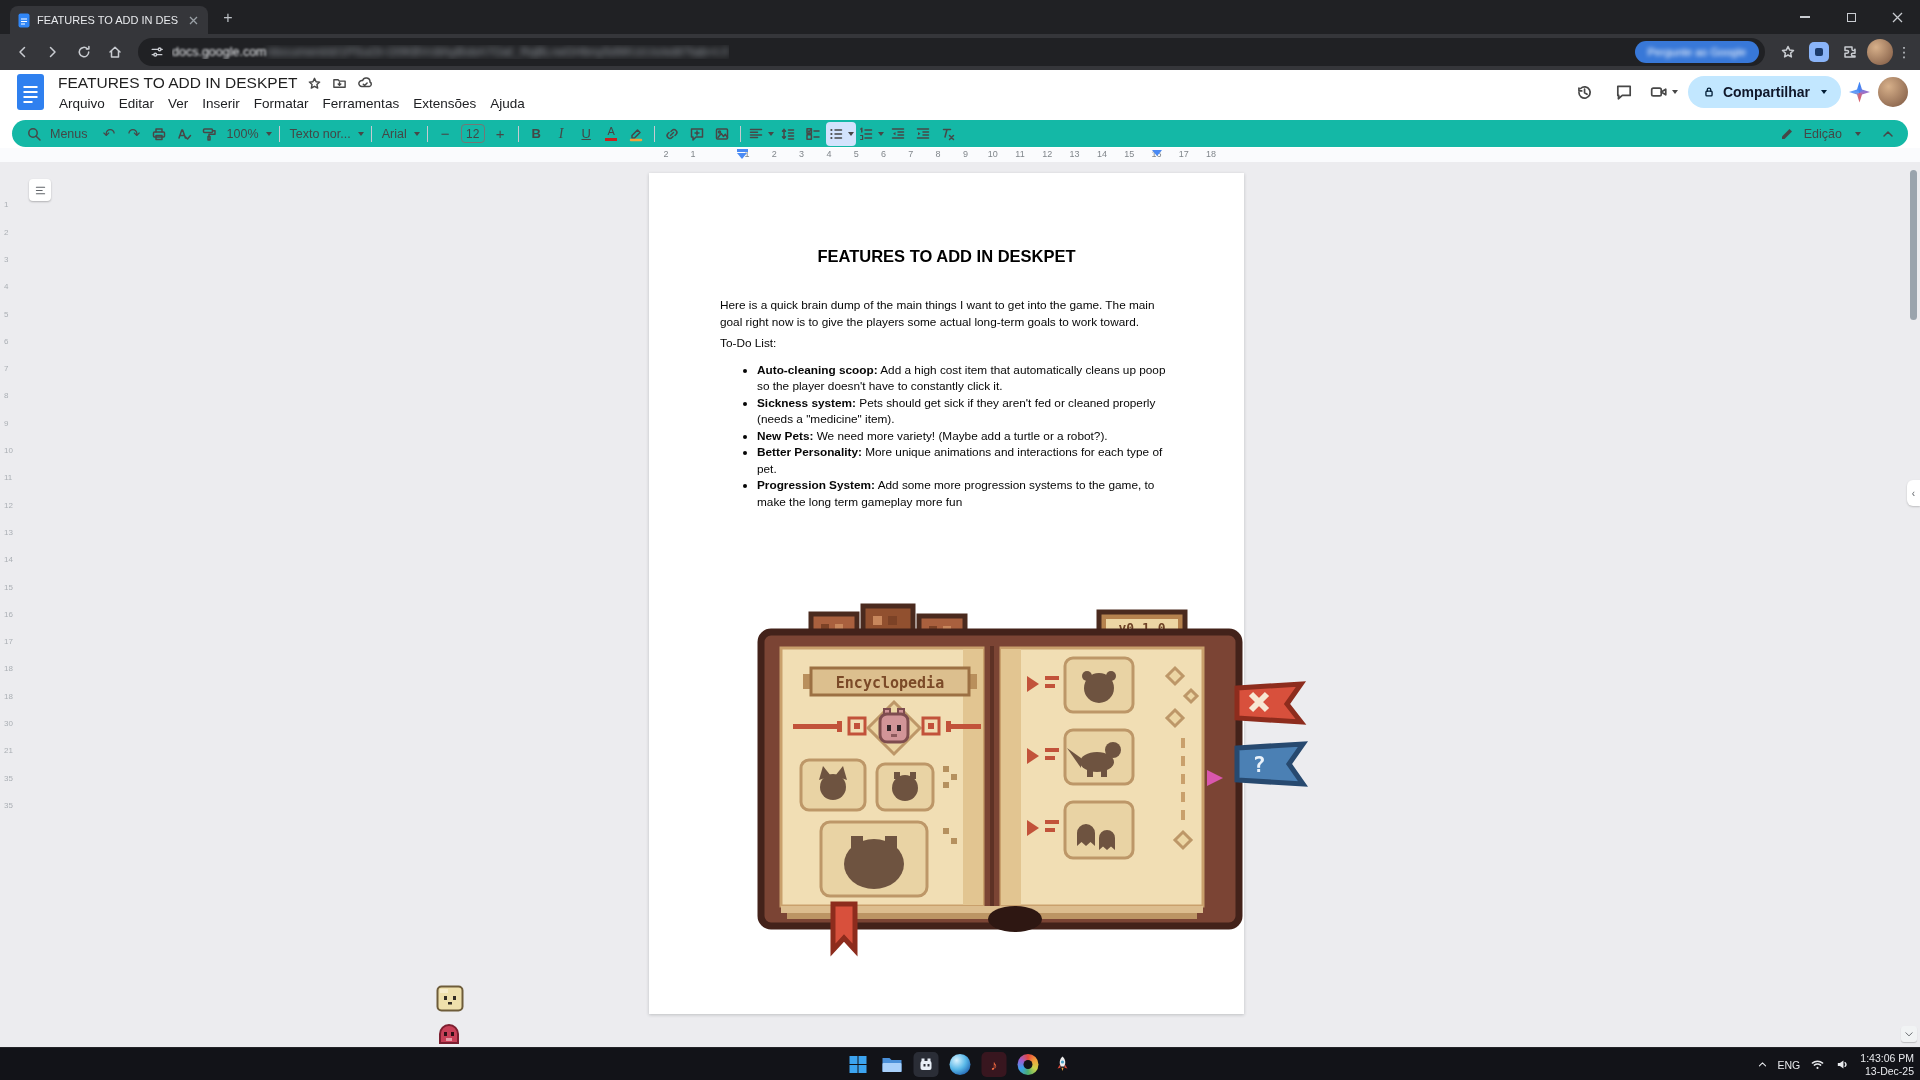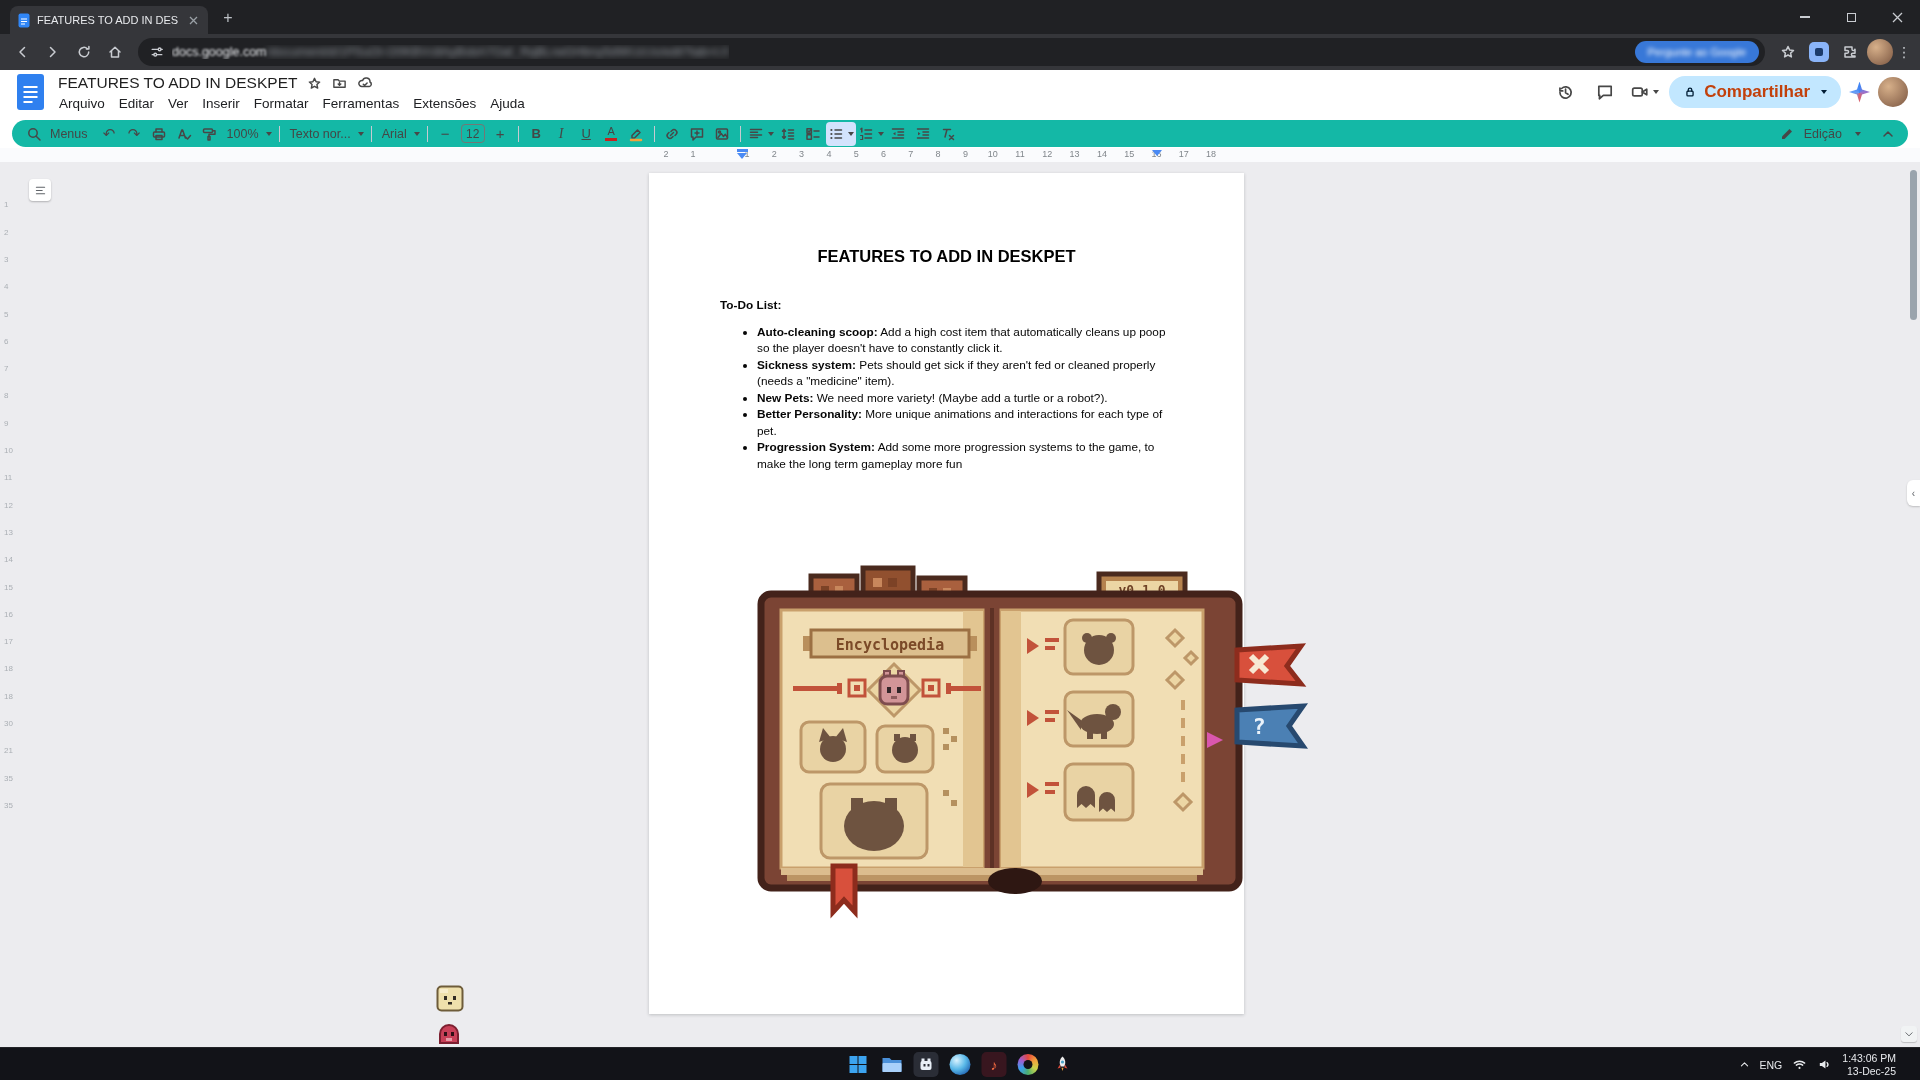--- a/index.html
+++ b/index.html
@@ -34,21 +34,21 @@
   
   .dheader{position:absolute;top:70px;left:0;right:0;height:46px;background:#fff}
   .dlogo{position:absolute;left:16px;top:3px;width:29px;height:38px}
   .dtitle-row{position:absolute;left:58px;top:4px;display:flex;align-items:center;gap:10px}
   .dtitle{font-size:15.5px;color:#1f1f1f}
   .dmenus{position:absolute;left:52px;top:25px;display:flex}
   .dmenu{font-size:13.5px;color:#202124;padding:1px 7px;border-radius:4px}
   .dright{position:absolute;right:12px;top:4px;display:flex;align-items:center;gap:8px;height:36px}
   .hbtn{width:32px;height:32px;border-radius:50%;display:flex;align-items:center;justify-content:center}
   .share{height:32px;border-radius:16px;background:#c2e7ff;display:flex;align-items:center;gap:7px;padding:0 14px}
-  .share span{font-size:17px;font-weight:600;color:#c2410c}
+  .share span{font-size:14px;font-weight:600;color:#0f172a}
   .gem{width:21px;height:21px;background:conic-gradient(#4285f4,#9b72cb,#d96570,#669df6,#4285f4);clip-path:polygon(50% 0,62% 38%,100% 50%,62% 62%,50% 100%,38% 62%,0 50%,38% 38%)}
   .avatar{width:30px;height:30px;border-radius:50%;background:radial-gradient(circle at 35% 32%,#d7b08a,#7a5540)}
 
   
   .tband{position:absolute;top:116px;left:0;right:0;height:32px;background:#fff}
   .tpill{position:absolute;top:120px;left:12px;right:12px;height:27px;background:#14b8a6;border-radius:14px;display:flex;align-items:center;padding:0 8px;color:#444746}
   .tbtn{height:24px;min-width:25px;border-radius:4px;display:flex;align-items:center;justify-content:center;font-size:12.5px;color:#444746;padding:0 2px}
   .tbtn.active{background:#d3e3fd}
   .tlabel{font-size:12.5px;color:#444746;padding:0 3px;white-space:nowrap}
   .sep{width:1px;height:16px;background:#c7cad1;margin:0 5px;flex:0 0 auto}
@@ -74,39 +74,39 @@
   .tridown{position:absolute;width:0;height:0;border-left:5px solid transparent;border-right:5px solid transparent;border-top:6px solid #4a8af4}
 
   
   .canvas{position:absolute;top:162px;left:0;right:0;bottom:33px;background:#ececef}
   .vruler{position:absolute;left:2px;top:10px;width:14px;height:850px}
   .vnum{position:absolute;left:2px;font-size:8px;color:#9aa0a6;opacity:.8}
   .outlinebtn{position:absolute;left:29px;top:17px;width:22px;height:22px;background:#fff;border-radius:4px;box-shadow:0 1px 2px rgba(0,0,0,.25);display:flex;align-items:center;justify-content:center}
   .page{position:absolute;left:649px;top:11px;width:595px;height:841px;background:#fff;box-shadow:0 1px 3px rgba(60,64,67,.25)}
   .doc-title{padding-top:74px;text-align:center;font-size:16.5px;font-weight:700;color:#000}
   .doc-body{margin:31px 69px 0 71px;font-size:11.8px;line-height:16.5px;color:#060606}
-  .todo{margin-top:13px;font-weight:700}
+  .todo{margin-top:5px;font-weight:400}
   .doc-body ul{margin-top:10px;padding-left:37px}
   .doc-body li b{font-weight:700}
   .bookimg{margin:78px 0 0 27px;display:block}
   .panel-toggle{position:absolute;right:0;top:318px;width:13px;height:26px;background:#fff;border-radius:6px 0 0 6px;box-shadow:0 1px 2px rgba(0,0,0,.2);display:flex;align-items:center;justify-content:center;color:#5f6368;font-size:10px}
   .scrollthumb{position:absolute;right:3px;top:8px;width:7px;height:150px;background:#9aa4ad;border-radius:4px}
   .scrolldown{position:absolute;right:3px;bottom:5px;width:16px;height:16px;background:#f1f3f4;border-radius:3px;display:flex;align-items:center;justify-content:center;box-shadow:0 1px 1px rgba(0,0,0,.2)}
   .sprite{position:absolute}
 
   
   .taskbar{position:absolute;bottom:0;left:0;right:0;height:33px;background:#121318;border-top:1px solid #232428}
   .tcenter{position:absolute;left:50%;transform:translateX(-50%);top:0;height:33px;display:flex;align-items:center;gap:9px}
   .tico{width:25px;height:25px;border-radius:5px;display:flex;align-items:center;justify-content:center}
   .tico.dark{background:#2a2d36}
   .tico.maroon{background:#38161f}
   .gear{width:21px;height:21px;border-radius:50%;background:conic-gradient(#e5473c,#f2a33c,#cbd34a,#4caf6e,#39a0ed,#9c5fd4,#e5473c);display:flex;align-items:center;justify-content:center}
   .gear i{width:9px;height:9px;border-radius:50%;background:#121318;display:block}
   .edgeball{width:21px;height:21px;border-radius:50%;background:radial-gradient(circle at 34% 30%,#d9f3ff,#59b8e8 45%,#2468b4 80%)}
-  .tray{position:absolute;right:24px;top:0;height:33px;display:flex;align-items:center;gap:10px;color:#e8eaed}
+  .tray{position:absolute;right:6px;top:0;height:33px;display:flex;align-items:center;gap:10px;color:#e8eaed}
   .tray .ic path,.tray .ic rect,.tray .ic circle{stroke:#e8eaed}
   .lang{font-size:10.5px}
   .clock{font-size:10.5px;line-height:12.5px;text-align:right}
   .notebar{font-size:14px;color:#ff7043;line-height:1}
 </style>
 </head>
 <body>
 
 <div class="tabstrip">
   <div class="tab">
@@ -465,20 +465,21 @@
     </span>
   <span class="outlinebtn">
       <svg class="ic" viewBox="0 0 16 16" style="width:13px;height:13px">
         <path d="M3 4h10M3 8h7M3 12h10" style="stroke:#5f6368"></path>
       </svg>
     </span>
 
   <div class="page">
     <div class="doc-title">FEATURES TO ADD IN DESKPET</div>
     <div class="doc-body">
+      <p>Here is a quick brain dump of the main things I want to get into the game. The main goal right now is to give the players some actual long-term goals to work toward.</p>
       <p class="todo">To-Do List:</p>
       <ul>
         <li><b>Auto-cleaning scoop:</b><span> Add a high cost item that automatically cleans up poop so the player doesn't have to constantly click it.</span></li>
         <li><b>Sickness system:</b><span> Pets should get sick if they aren't fed or cleaned properly (needs a "medicine" item).</span></li>
         <li><b>New Pets:</b><span> We need more variety! (Maybe add a turtle or a robot?).</span></li>
         <li><b>Better Personality:</b><span> More unique animations and interactions for each type of pet.</span></li>
         <li><b>Progression System:</b><span> Add some more progression systems to the game, to make the long term gameplay more fun</span></li>
       </ul>
 
       <svg class="bookimg" width="568" height="372" viewBox="0 0 568 372">

